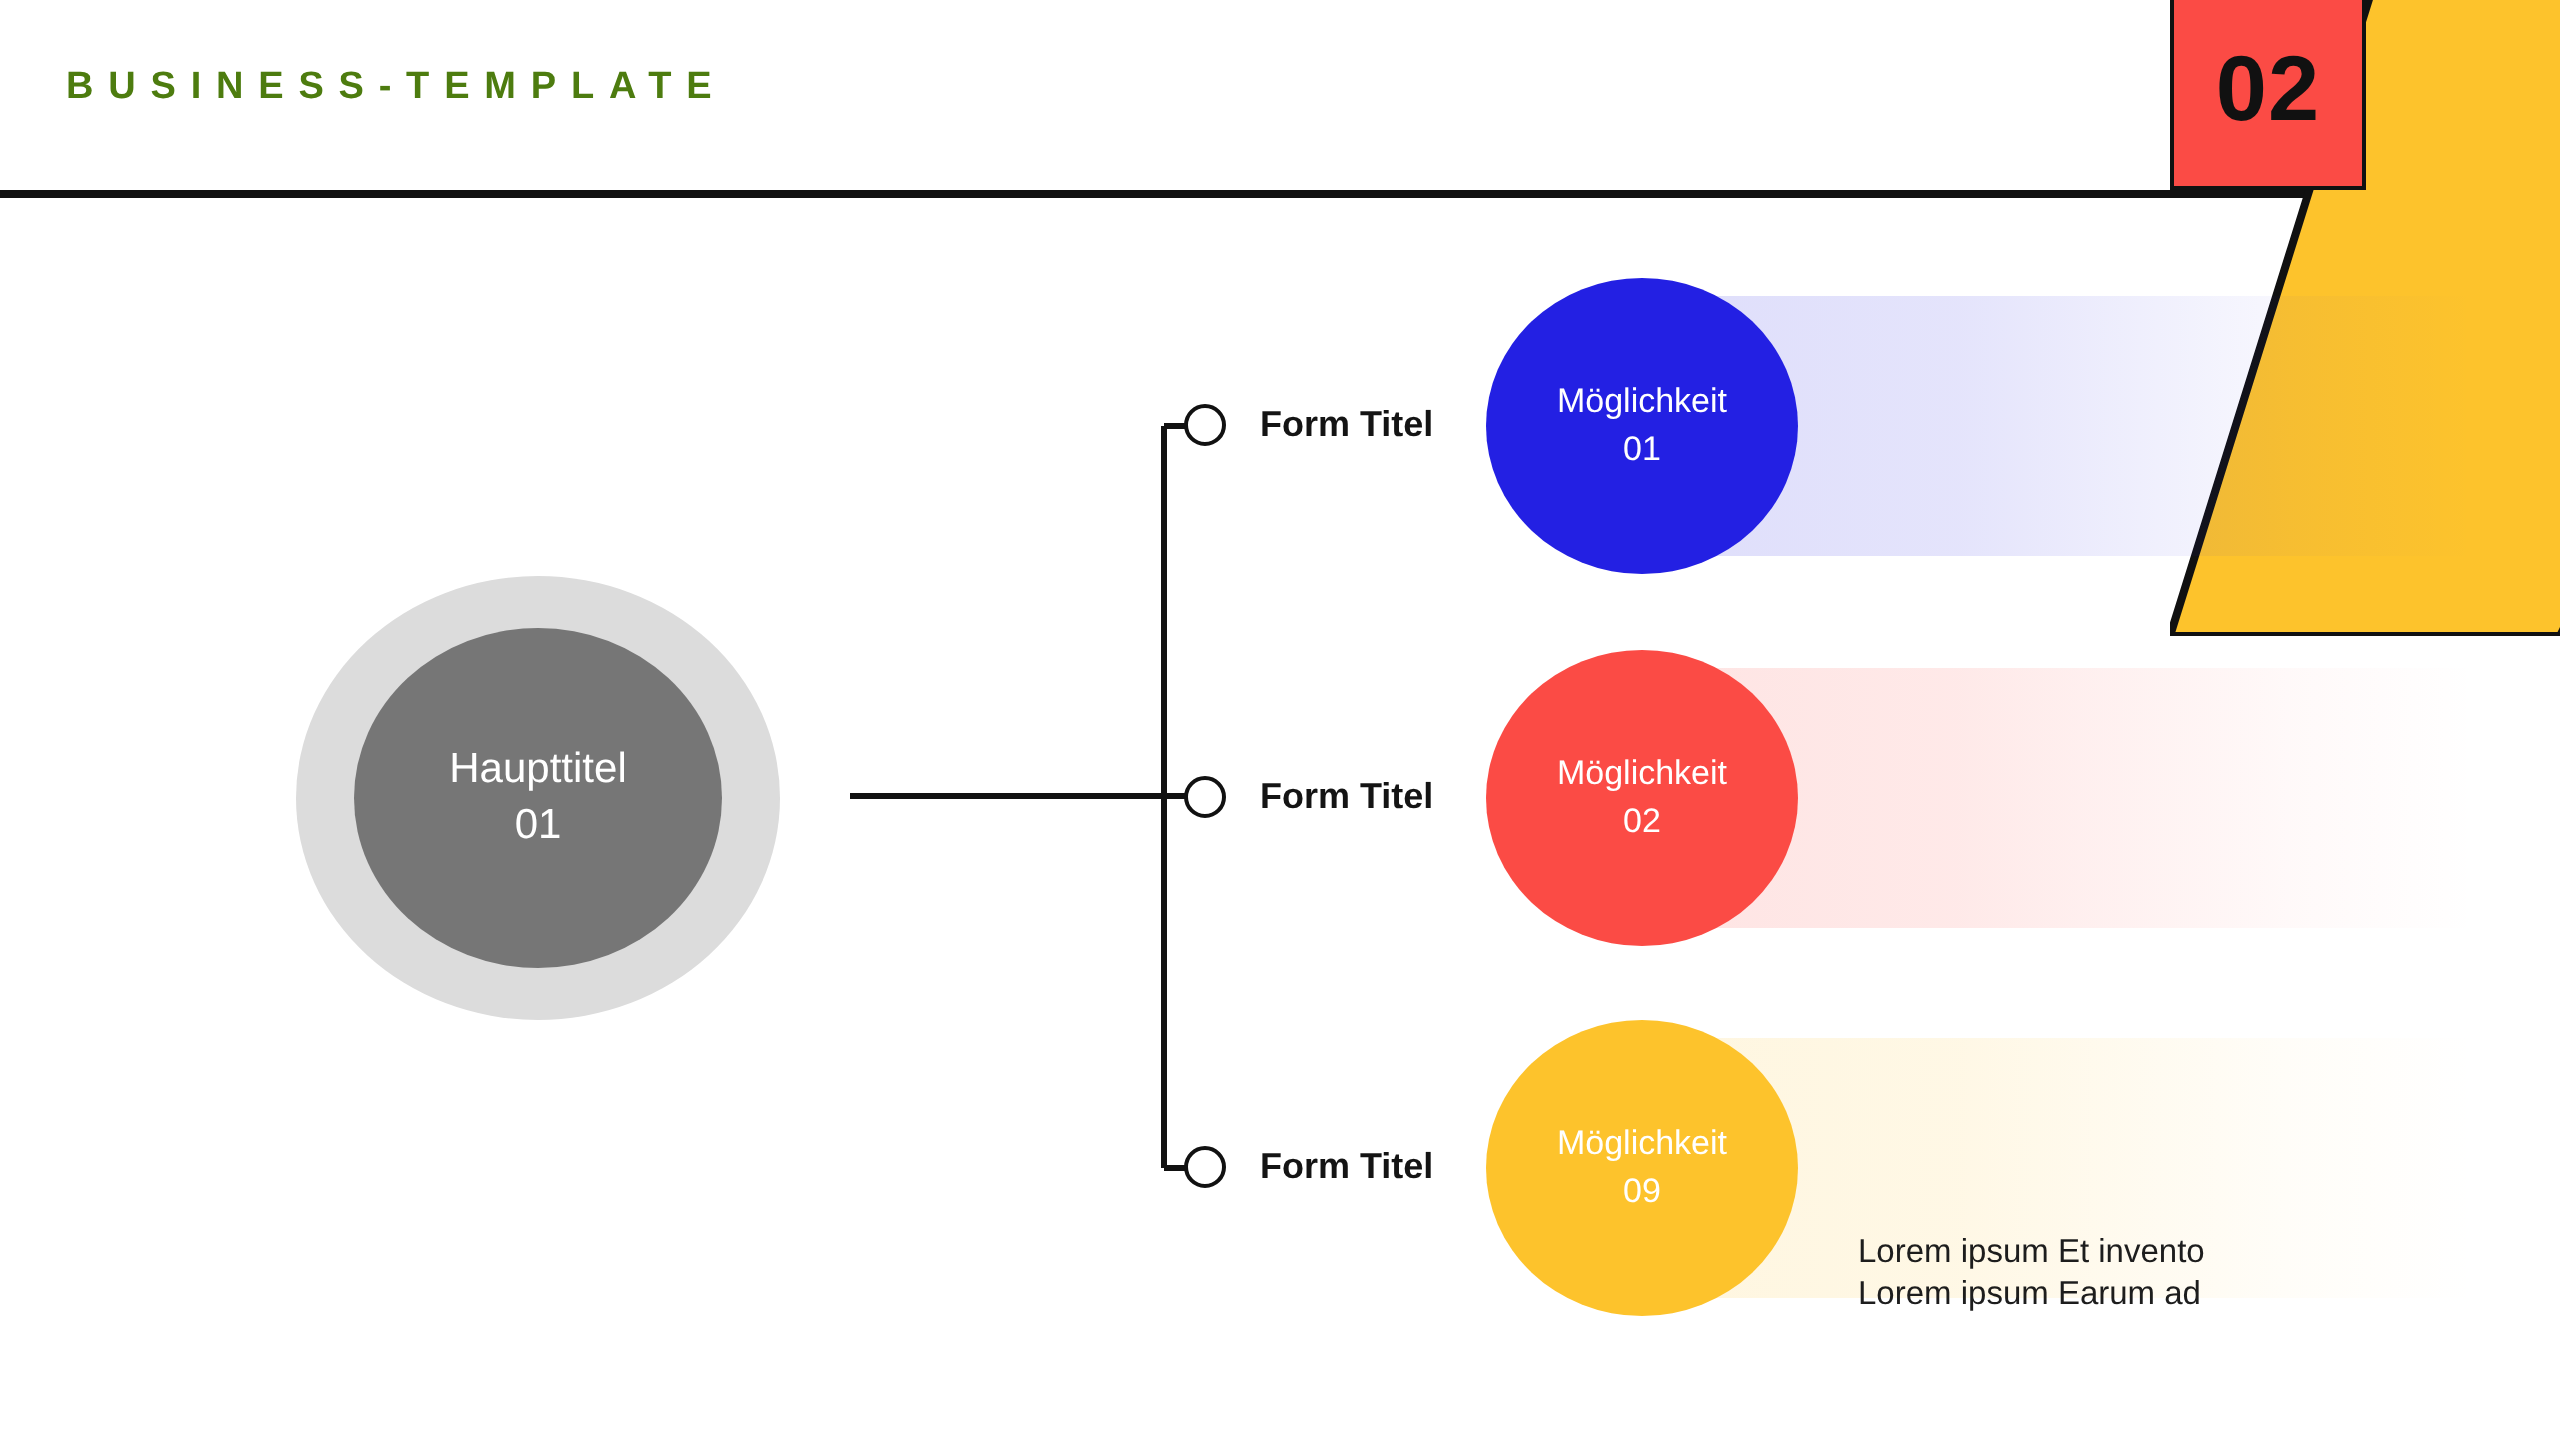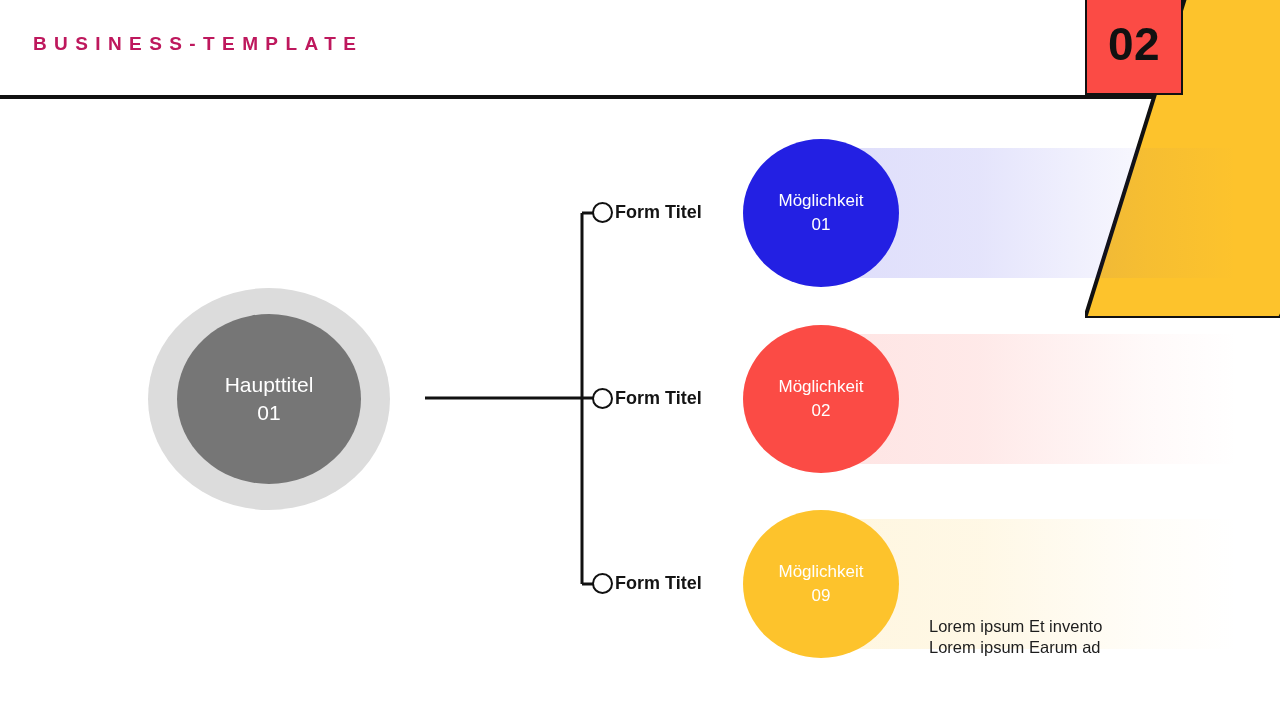--- a/index.html
+++ b/index.html
@@ -19,21 +19,21 @@
   }
 
   
   .header-title {
     position: absolute;
     left: 33px;
     top: 33px;
     font-size: 19px;
     font-weight: 700;
     letter-spacing: 7.4px;
-    color: #be185d;
+    color: #4d7c0f;
     white-space: nowrap;
   }
   .header-rule {
     position: absolute;
     left: 0;
     top: 95px;
     width: 1185px;
     height: 4px;
     background: #111111;
   }
@@ -129,21 +129,21 @@
     top: 190px;
     width: 200px;
     height: 410px;
     pointer-events: none;
   }
 
   .node {
     position: absolute;
     display: flex;
     align-items: center;
-    gap: 2px;
+    gap: 17px;
   }
   .node-dot {
     width: 21px;
     height: 21px;
     border-radius: 50%;
     background: #ffffff;
     border: 2.6px solid #111111;
     box-sizing: border-box;
     flex: 0 0 auto;
   }

